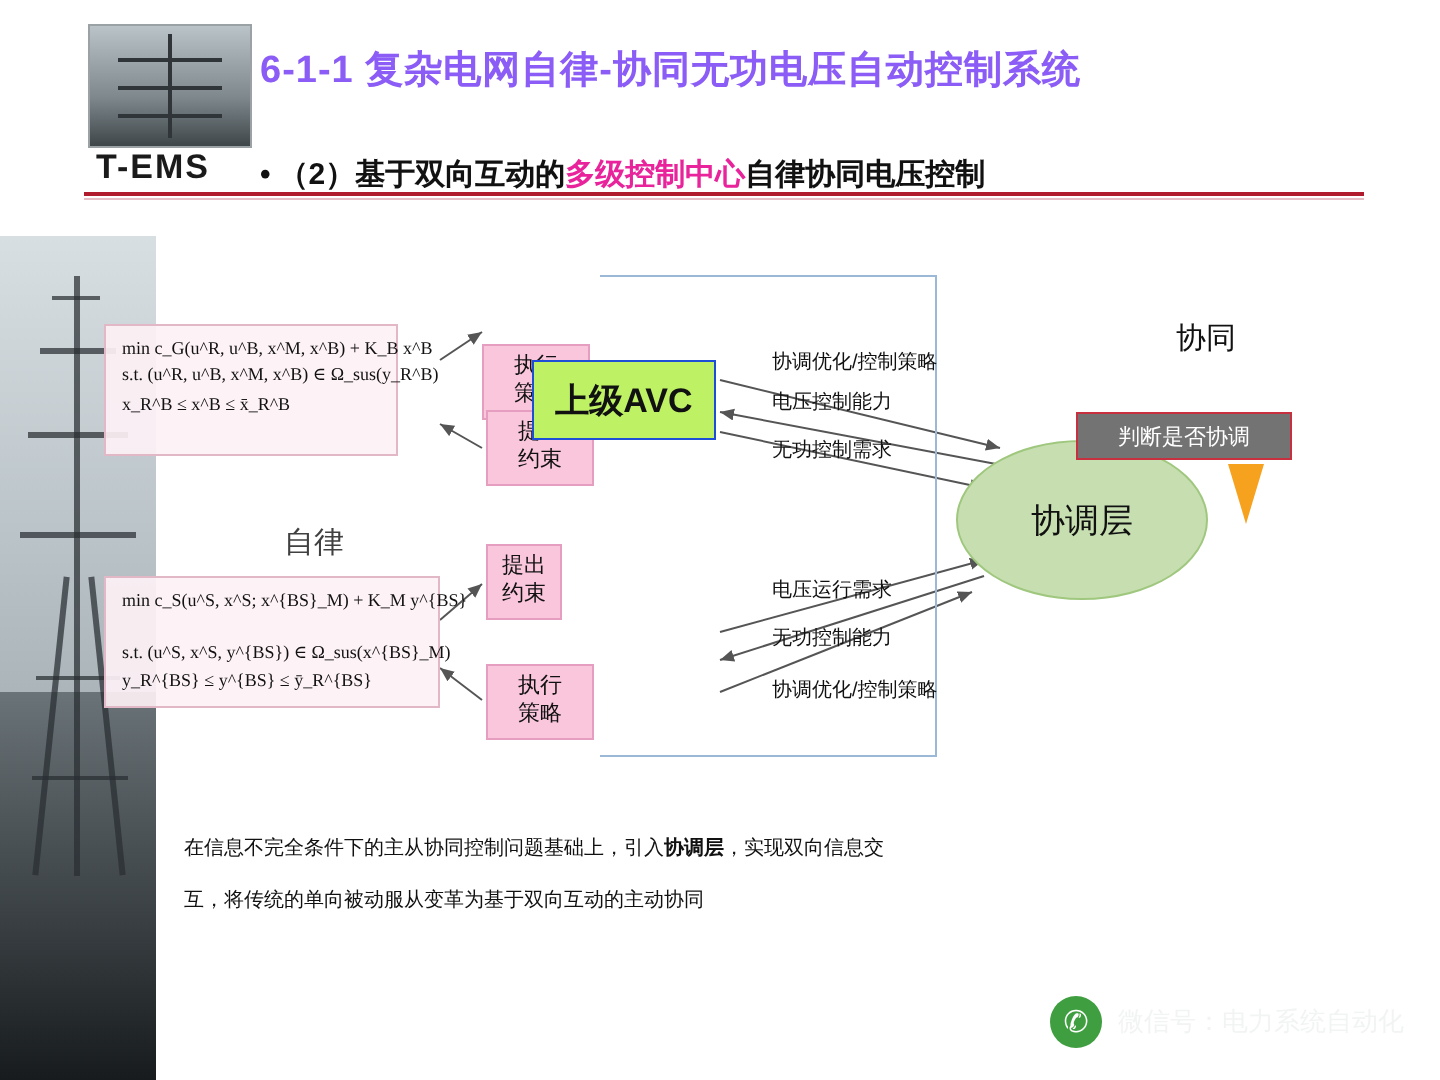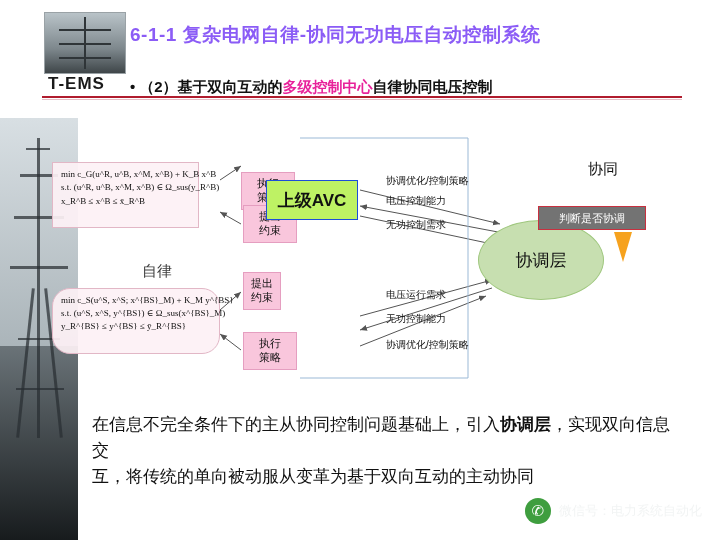--- a/index.html
+++ b/index.html
@@ -58,21 +58,21 @@
   
   .diagram{position:absolute;left:0;top:120px;width:720px;height:280px;}
 
   .formula{
     position:absolute;border:1px solid #e2b7c6;background:rgba(253,241,245,.92);
     font-family:"Liberation Serif","DejaVu Serif",serif;
     color:#111;padding:6px 8px;box-sizing:border-box;
   }
   .formula .ln{white-space:nowrap;}
   .fml-top{left:52px;top:42px;width:147px;height:66px;font-size:9px;}
-  .fml-bot{left:52px;top:168px;width:168px;height:66px;font-size:9px;border-radius:18px;}
+  .fml-bot{left:52px;top:168px;width:168px;height:66px;font-size:9px;}
 
   .zilv-label{
     position:absolute;left:108px;top:142px;font-size:15px;color:#404040;margin-left:34px;
   }
 
   .pinkbox{
     position:absolute;background:#f9c6dc;border:1px solid #e59ec0;
     color:#111;font-size:11px;text-align:center;line-height:1.25;
     display:flex;align-items:center;justify-content:center;box-sizing:border-box;
   }
@@ -116,21 +116,21 @@
   .l3{left:386px;top:98px;}
   .l4{left:386px;top:168px;}
   .l5{left:386px;top:192px;}
   .l6{left:386px;top:218px;}
 
   svg.lines{position:absolute;left:0;top:0;width:720px;height:280px;}
 
   
   .body-text{
     position:absolute;left:92px;top:412px;width:588px;
-    font-size:17px;line-height:26px;color:#111;
+    font-size:10px;line-height:26px;color:#111;
   }
   .body-text b{font-weight:bold;}
 
   
   .wm{
     position:absolute;right:18px;bottom:16px;display:flex;align-items:center;gap:8px;
   }
   .wm .circle{
     width:26px;height:26px;border-radius:50%;background:#3f9e3f;
     display:flex;align-items:center;justify-content:center;color:#fff;font-size:15px;
@@ -199,21 +199,21 @@
   </svg>
 
   <div class="formula fml-top">
     <div class="ln">min  c_G(u^R, u^B, x^M, x^B) + K_B x^B</div>
     <div class="ln" style="margin-top:3px">s.t.  (u^R, u^B, x^M, x^B) ∈ Ω_sus(y_R^B)</div>
     <div class="ln" style="margin-top:4px">x_R^B ≤ x^B ≤ x̄_R^B</div>
   </div>
 
   <div class="formula fml-bot">
     <div class="ln">min  c_S(u^S, x^S; x^{BS}_M) + K_M y^{BS}</div>
-    <div class="ln" style="margin-top:3px">s.t.  (u^S, x^S, y^{BS}) ∈ Ω_sus(x^{BS}_M)</div>
+    <div class="ln" style="margin-top:16px">s.t.  (u^S, x^S, y^{BS}) ∈ Ω_sus(x^{BS}_M)</div>
     <div class="ln" style="margin-top:3px">y_R^{BS} ≤ y^{BS} ≤ ȳ_R^{BS}</div>
   </div>
 
   <div class="zilv-label">自律</div>
   <div class="xietong-label">协同</div>
 
   <div class="pinkbox pb1" style="white-space:pre-line">执行
 策略</div>
   <div class="pinkbox pb2" style="white-space:pre-line">提出
 约束</div>

